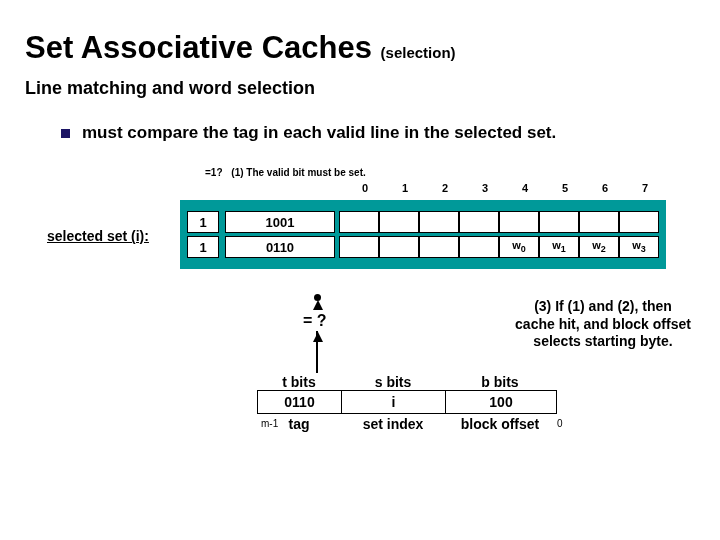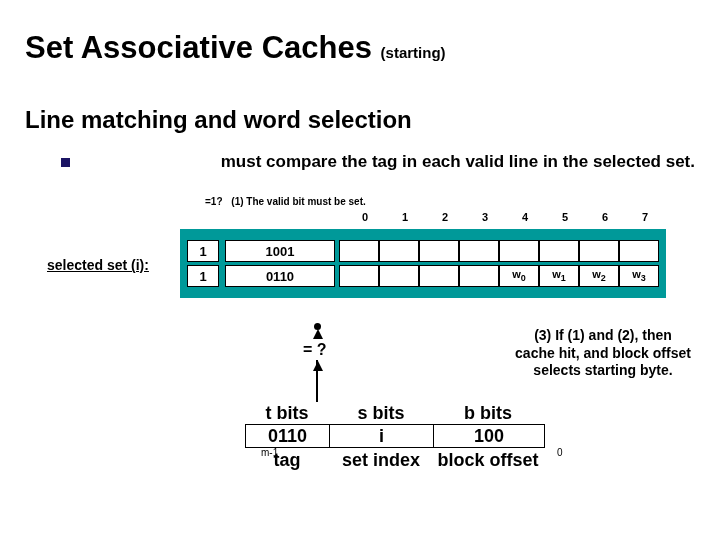--- a/index.html
+++ b/index.html
@@ -5,22 +5,22 @@
   * { box-sizing: border-box; margin: 0; padding: 0; }
   body {
     width: 720px; height: 540px;
     font-family: Arial, Helvetica, sans-serif;
     background: #fff;
     padding: 30px 25px;
     position: relative;
   }
   .title { font-size: 31px; font-weight: bold; }
   .title-anim { font-size: 15px; font-weight: bold; }
-  .subtitle { font-size: 24px; font-weight: bold; margin-top: 40px; }
-  .bullet-row { display: flex; align-items: baseline; margin-top: 18px; margin-left: 36px; justify-content: space-between; }
+  .subtitle { font-size: 18px; font-weight: bold; margin-top: 12px; }
+  .bullet-row { display: flex; align-items: baseline; margin-top: 24px; margin-left: 36px; }
   .bullet { width: 9px; height: 9px; background: #1b1464; margin-right: 12px; margin-top: 4px; flex-shrink: 0; }
   .bullet-text { font-size: 17px; font-weight: bold; }
   .step1 { font-size: 10px; font-weight: bold; margin-top: 24px; margin-left: 180px; }
   .step1 .q { margin-right: 6px; }
   .diagram-area { position: relative; margin-top: 4px; height: 110px; }
   .col-labels { position: absolute; top: 0; left: 320px; font-size: 11px; font-weight: bold; display: flex; }
   .col-labels span { width: 40px; text-align: center; }
   .cache-box {
     position: absolute; top: 18px; left: 155px;
     background: #009999; border: 2px solid #009999;
@@ -50,22 +50,22 @@
   }
   .step3 {
     position: absolute; top: -4px; right: 2px; width: 180px;
     font-size: 14px; font-weight: bold; text-align: center; line-height: 1.25;
   }
   .eq-q {
     position: absolute; top: 10px; left: 278px;
     font-size: 16px; font-weight: bold;
   }
   .addr-table {
-    position: absolute; top: 72px; left: 220px;
-    font-size: 18px; font-weight: bold; text-align: center;
+    position: absolute; top: 72px; left: 232px;
+    font-size: 14px; font-weight: bold; text-align: center;
   }
   .addr-table .hdr { display: flex; }
   .addr-table .hdr div, .addr-table .val div { padding: 0 2px; }
   .addr-table .c1 { width: 84px; }
   .addr-table .c2 { width: 104px; }
   .addr-table .c3 { width: 110px; }
   .addr-table .val { display: flex; border: 1px solid #000; }
   .addr-table .val div { border-right: 1px solid #000; height: 22px; line-height: 22px; }
   .addr-table .val div:last-child { border-right: none; }
   .addr-table .lbl { display: flex; }
@@ -80,21 +80,21 @@
   .line-v { position: absolute; width: 2px; background: #000; }
   .arrow-dot {
     position:absolute; width:7px; height:7px; background:#000; border-radius:50%;
   }
 </style>
 </head>
 <body>
 
 <div class="title">
   <span>Set Associative Caches</span>
-  <span class="title-anim">(starting)</span>
+  <span class="title-anim">(selection)</span>
 </div>
 
 <div class="subtitle">Line matching and word selection</div>
 
 <div class="bullet-row">
   <div class="bullet"></div>
   <div class="bullet-text">must compare the tag in each valid line in the selected set.</div>
 </div>
 
 <div class="step1">

